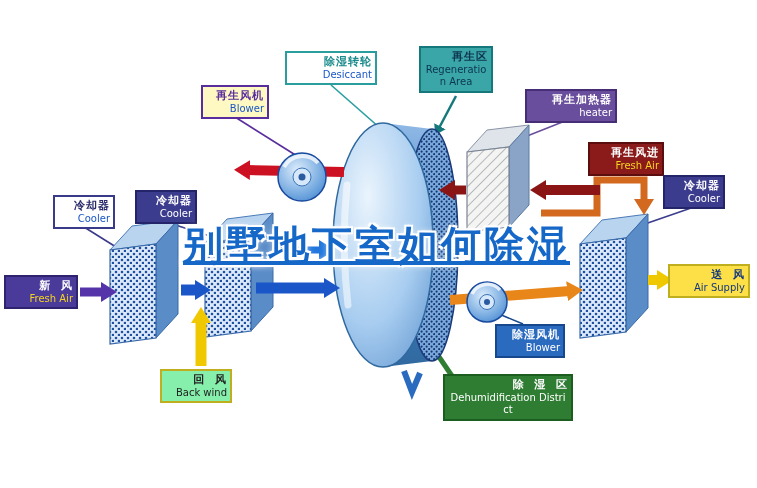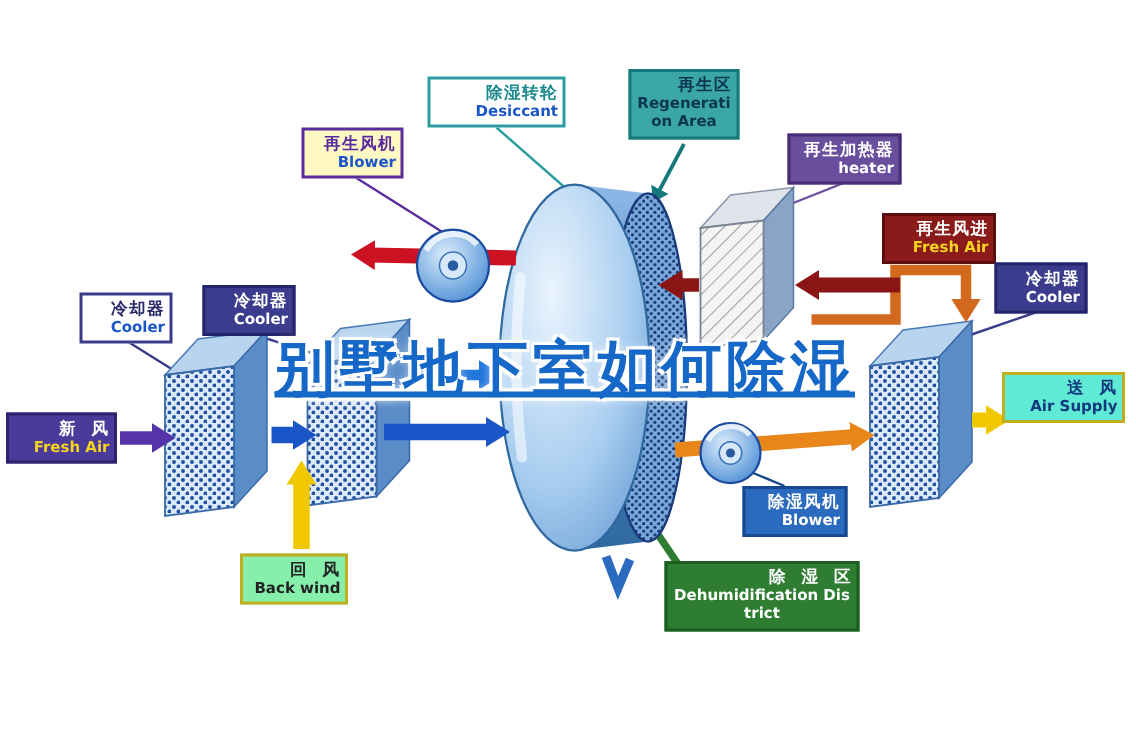--- a/index.html
+++ b/index.html
@@ -2,21 +2,21 @@
 <html><head>
 <meta charset="utf-8">
 <style>
   *{margin:0;padding:0;box-sizing:border-box}
   html,body{width:757px;height:488px;background:#ffffff;font-family:"DejaVu Sans","Liberation Sans",sans-serif;overflow:hidden}
   #stage{position:relative;width:757px;height:488px;background:#ffffff;overflow:hidden}
   #diagram-svg{position:absolute;left:0;top:0;z-index:1}
   .lbl{position:absolute;display:flex;flex-direction:column;align-items:flex-end;justify-content:center;
        text-align:center;border:2px solid;padding:2px 3px;line-height:1.25;z-index:10}
   .lbl .zh{font-size:11px;font-weight:bold;white-space:pre;letter-spacing:1px}
-  .lbl .en{font-size:10px;font-weight:bold;word-break:break-word;letter-spacing:0}
+  .lbl .en{font-size:10px;font-weight:normal;word-break:break-word;letter-spacing:0}
   #lbl-regeneration .en, #lbl-dehumid-district .en{word-break:break-all}
   #main-title{position:absolute;left:183px;top:218px;z-index:50;white-space:nowrap;
       font-size:40px;font-weight:bold;letter-spacing:3px;color:#1668c8;
       text-shadow:-2px -2px 0 #fff,2px -2px 0 #fff,-2px 2px 0 #fff,2px 2px 0 #fff,0 0 7px #ffffff;text-decoration:underline;}
 </style>
 </head>
 <body>
 
 <div id="stage">
 
@@ -160,21 +160,21 @@
   <div class="lbl" id="lbl-regeneration" style="left:419px;top:46px;width:74px;background:#3aa6a8;border-color:#15797b">
     <span class="zh" style="color:#0c3550">再生区</span>
     <span class="en" style="color:#0c3550">Regeneration Area</span>
   </div>
 
   <div class="lbl" id="lbl-regen-blower" style="left:201px;top:85px;width:68px;background:#fef9c3;border-color:#5a2d9f">
     <span class="zh" style="color:#5a2d9f">再生风机</span>
     <span class="en" style="color:#1a56c8">Blower</span>
   </div>
 
-  <div class="lbl" id="lbl-heater" style="left:525px;top:89px;width:76px;background:#6a4e9e;border-color:#462d75">
+  <div class="lbl" id="lbl-heater" style="left:525px;top:89px;width:92px;background:#6a4e9e;border-color:#462d75">
     <span class="zh" style="color:#fff">再生加热器</span>
     <span class="en" style="color:#fff">heater</span>
   </div>
 
 
   <div class="lbl" id="lbl-regen-fresh-air" style="left:588px;top:142px;width:76px;background:#8b1a1a;border-color:#5c0d0d">
     <span class="zh" style="color:#fff">再生风进</span>
     <span class="en" style="color:#f5d420">Fresh Air</span>
   </div>
 
@@ -191,21 +191,21 @@
   <div class="lbl" id="lbl-cooler-right" style="left:663px;top:175px;width:62px;background:#3c3c8e;border-color:#24246a">
     <span class="zh" style="color:#fff">冷却器</span>
     <span class="en" style="color:#fff">Cooler</span>
   </div>
 
   <div class="lbl" id="lbl-fresh-air-in" style="left:4px;top:275px;width:74px;background:#4a3a9a;border-color:#2f2370">
     <span class="zh" style="color:#fff">新  风</span>
     <span class="en" style="color:#f5d420">Fresh Air</span>
   </div>
 
-  <div class="lbl" id="lbl-air-supply" style="left:668px;top:248px;width:82px;background:#5eead4;border-color:#bfae1e">
+  <div class="lbl" id="lbl-air-supply" style="left:668px;top:264px;width:82px;background:#fde047;border-color:#bfae1e">
     <span class="zh" style="color:#14387f">送  风</span>
     <span class="en" style="color:#14387f">Air Supply</span>
   </div>
 
   <div class="lbl" id="lbl-back-wind" style="left:160px;top:369px;width:72px;background:#86efac;border-color:#bfae1e">
     <span class="zh" style="color:#222">回  风</span>
     <span class="en" style="color:#222">Back wind</span>
   </div>
 
   <div class="lbl" id="lbl-dehumid-blower" style="left:495px;top:324px;width:70px;background:#2a6abf;border-color:#17488e">

